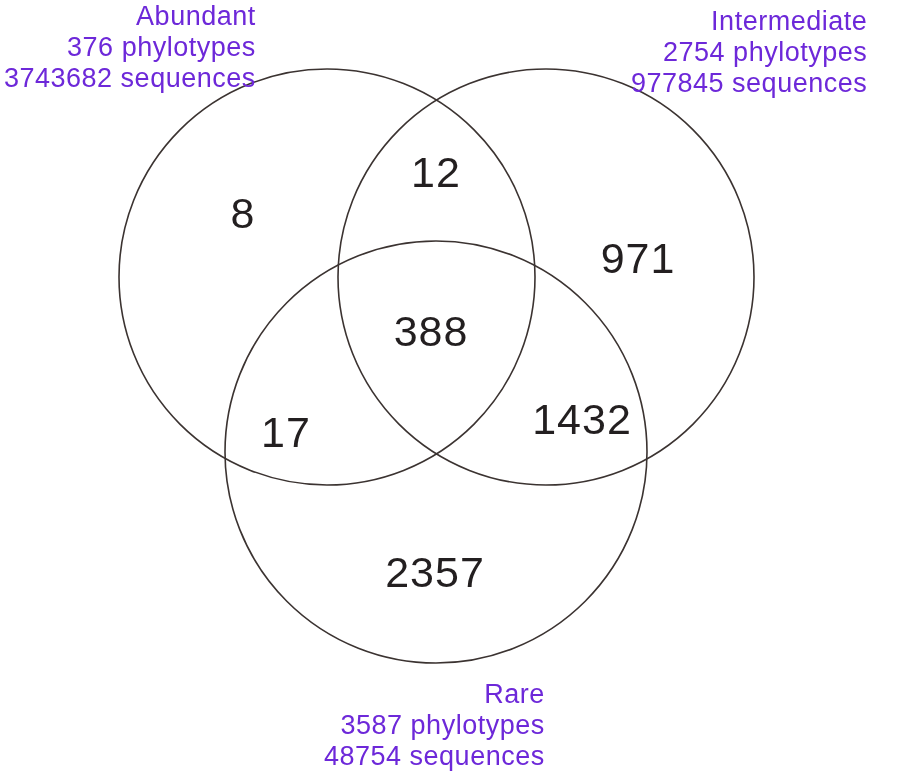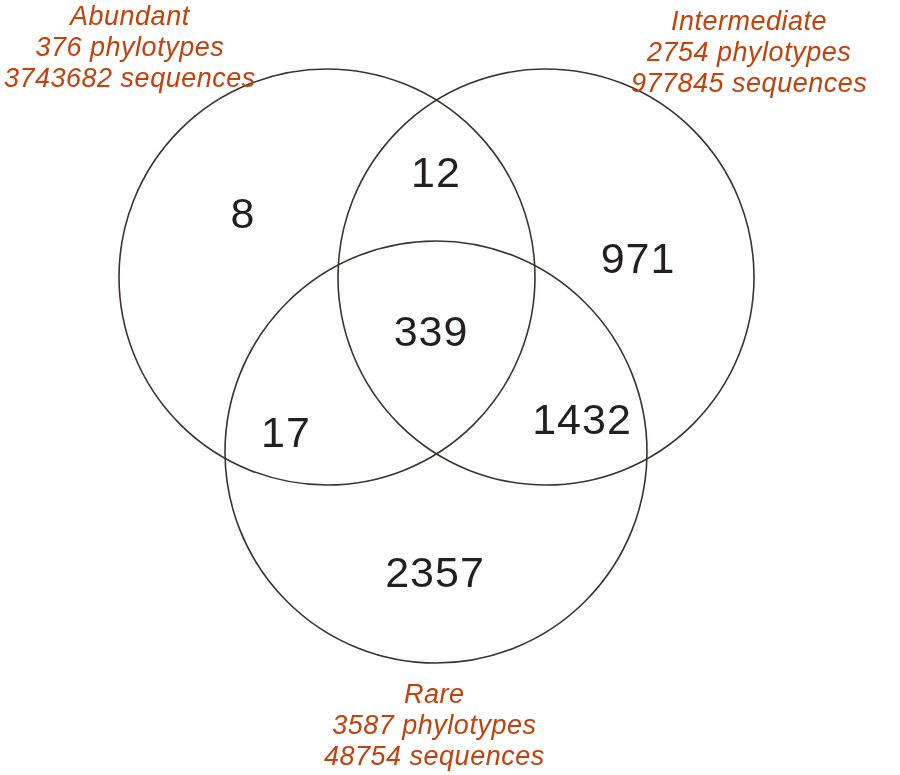--- a/index.html
+++ b/index.html
@@ -20,27 +20,26 @@
     left: 0;
     top: 0;
   }
   .venn-svg circle {
     fill: none;
     stroke: #3b3331;
     stroke-width: 1.6;
   }
   .set-label {
     position: absolute;
-    color: #c2410c;
+    color: #6d28d9;
     font-size: 27px;
     line-height: 31px;
     letter-spacing: 0.5px;
     white-space: nowrap;
-    text-align: center;
-    font-style: italic;
+    text-align: right;
   }
   .count {
     position: absolute;
     transform: translate(-50%, -50%);
     color: #231f20;
     font-size: 43px;
     letter-spacing: 1px;
     white-space: nowrap;
   }
 </style>
@@ -72,21 +71,21 @@
     <div>3587 phylotypes</div>
     <div>48754 sequences</div>
   </div>
 
   <div class="count" style="left:243px; top:213px;">8</div>
 
   <div class="count" style="left:436px; top:172px;">12</div>
 
   <div class="count" style="left:638px; top:211px;margin-top:47px;">971</div>
 
-  <div class="count" style="left:431px; top:331px;">339</div>
+  <div class="count" style="left:431px; top:331px;">388</div>
 
   <div class="count" style="left:286px; top:432px;text-align:right;">17</div>
 
   <div class="count" style="left:582px; top:419px;">1432</div>
 
   <div class="count" style="left:435px; top:572px;">2357</div>
 
 </div>
 
 </body></html>

